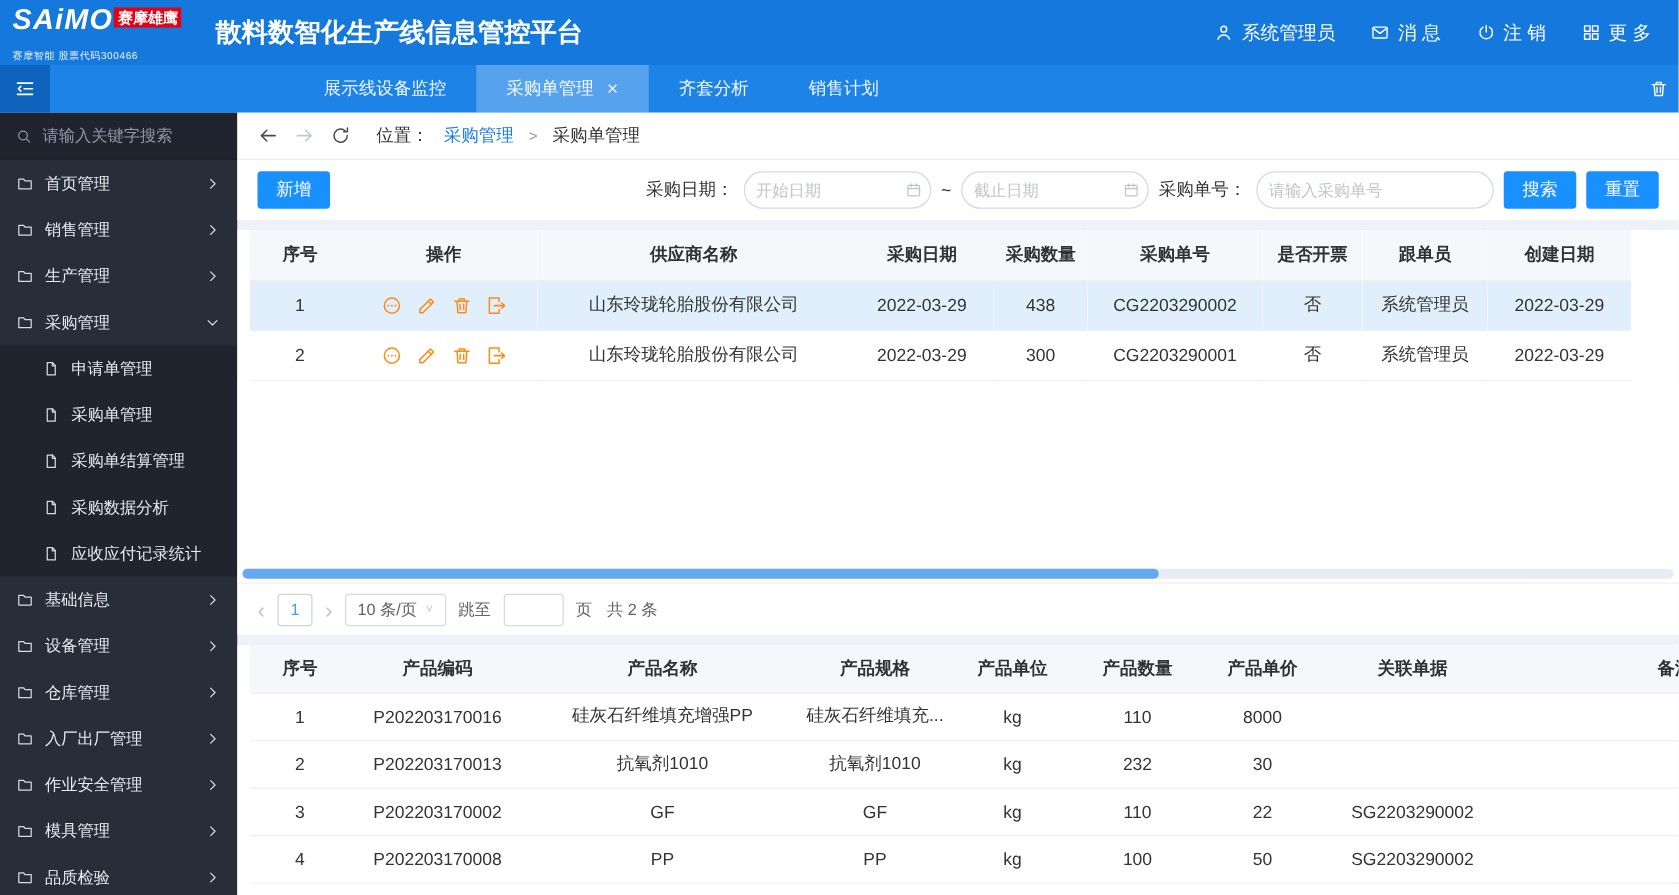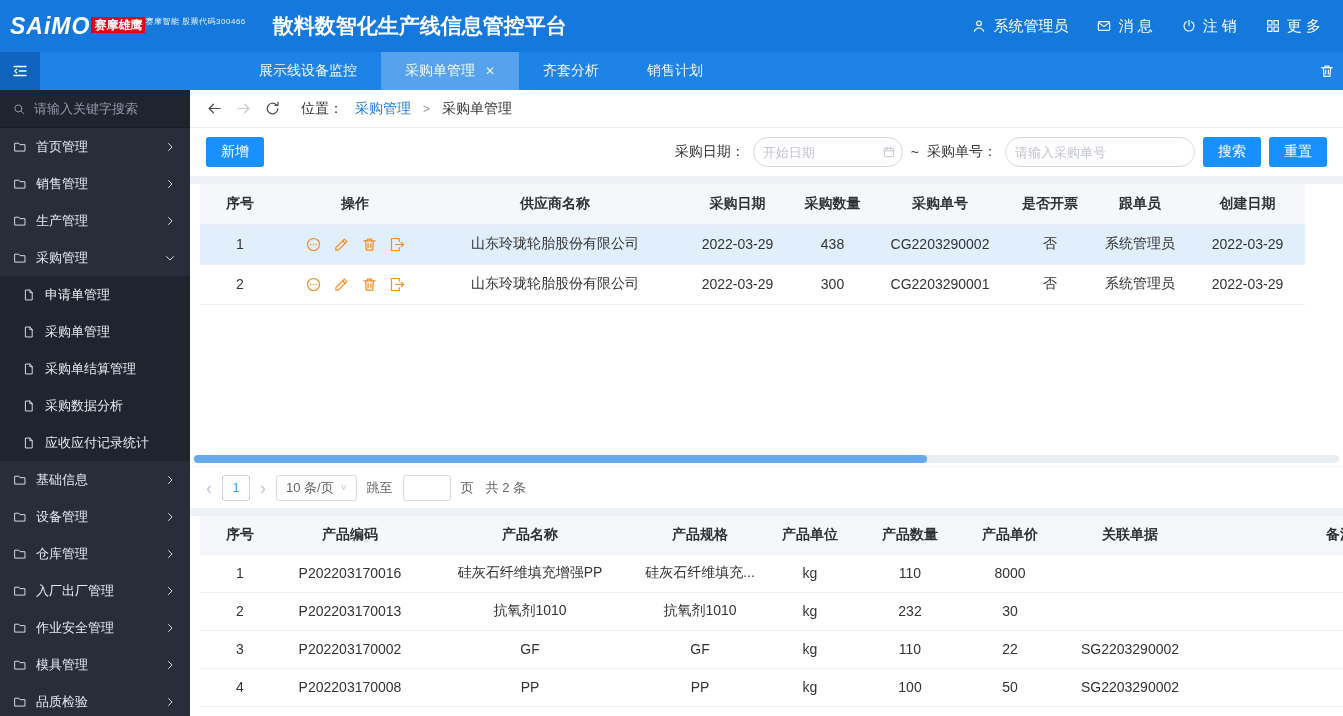--- a/index.html
+++ b/index.html
@@ -3,21 +3,21 @@
 <meta charset="utf-8">
 <style>
   * { margin:0; padding:0; box-sizing:border-box; }
   html,body { width:1343px; height:716px; overflow:hidden; }
   body { font-family:"Liberation Sans","DejaVu Sans",sans-serif; background:#fff; }
   .app { width:1343px; height:716px; display:flex; flex-direction:column; overflow:hidden; }
   .icn svg { width:1em; height:1em; display:block; }
 
   
   .topbar { height:52px; background:var(--c-topbar,#1478dc); color:#fff; display:flex; align-items:center; flex:none; padding-left:10px; }
-  .logo { display:flex; flex-direction:row; justify-content:flex-end; line-height:1; min-width:128px; }
+  .logo { display:flex; flex-direction:column; justify-content:flex-end; line-height:1; min-width:128px;gap:11px; }
   .logo-row { display:flex; align-items:flex-start; }
   .logo-main { font-size:23px; font-weight:bold; font-style:italic; letter-spacing:1px; }
   .logo-red { background:var(--c-red,#e60012); color:#fff; font-size:12px; font-weight:bold; padding:2px 3px; margin-left:1px; margin-top:2px; white-space:nowrap; }
   .logo-sub { font-size:8px; opacity:.92; margin-top:3px; letter-spacing:.5px; white-space:nowrap; }
   .app-title { font-size:21px; font-weight:bold; margin-left:27px; white-space:nowrap; }
   .topbar-right { margin-left:auto; display:flex; align-items:center; gap:28px; padding-right:22px; font-size:14px; }
   .tb-item { display:flex; align-items:center; gap:6px; cursor:pointer; white-space:nowrap; font-size:15px; }
   .tb-item .icn { font-size:16px; }
 
   
@@ -35,21 +35,21 @@
   
   .sidebar { width:190px; flex:none; background:var(--c-sidebar,#282d3a); color:#e7eaf1; display:flex; flex-direction:column; overflow:hidden; }
   .side-search { height:38px; flex:none; background:#20242f; display:flex; align-items:center; gap:8px; padding:0 12px; color:#8f97a8; font-size:14px; border-bottom:1px solid #1b1f28; }
   .side-search-input { background:transparent; border:none; outline:none; color:#cfd4de; font-size:13px; width:130px; font-family:inherit; }
   .side-search-input::placeholder { color:#8f97a8; }
   .menu { flex:1; overflow:hidden; }
   .menu-item { height:37px; display:flex; align-items:center; gap:9px; padding:0 13px; font-size:13px; cursor:pointer; white-space:nowrap; }
   .menu-item .chev { margin-left:auto; font-size:11px; color:#aeb5c4; }
   .menu-item .icn { font-size:14px; color:#d6dae3; }
   .submenu { background:#20242e; }
-  .submenu .menu-item { padding-left:22px; }
+  .submenu .menu-item { padding-left:34px; }
 
   
   .content { flex:1; min-width:0; display:flex; flex-direction:column; background:#eef1f5; }
   .band { height:8px; flex:none; }
 
   
   .breadcrumb { height:38px; flex:none; background:#fff; border-bottom:1px solid #ececec; display:flex; align-items:center; gap:12px; padding:0 16px; font-size:14px; color:#333; }
   .bc-icn { font-size:17px; color:#4a4a4a; cursor:pointer; }
   .bc-icn.disabled { color:#c4c9d0; }
   .bc-label { margin-left:8px; }
@@ -430,20 +430,30 @@
           <input class="inp date-inp" placeholder="开始日期" style="">
           <span class="icn cal-icn">
               <svg viewBox="0 0 24 24" fill="none" stroke="currentColor" stroke-width="1.7" stroke-linecap="round" stroke-linejoin="round">
                 <rect x="4" y="5.5" width="16" height="14.5" rx="1.5"></rect>
                 <path d="M4 10h16"></path>
                 <path d="M8.5 3.5v4M15.5 3.5v4"></path>
               </svg>
             </span>
         </div>
         <span class="tb-label">~</span>
+        <div class="inp-wrap">
+          <input class="inp date-inp" placeholder="截止日期" style="">
+          <span class="icn cal-icn">
+              <svg viewBox="0 0 24 24" fill="none" stroke="currentColor" stroke-width="1.7" stroke-linecap="round" stroke-linejoin="round">
+                <rect x="4" y="5.5" width="16" height="14.5" rx="1.5"></rect>
+                <path d="M4 10h16"></path>
+                <path d="M8.5 3.5v4M15.5 3.5v4"></path>
+              </svg>
+            </span>
+        </div>
         <span class="tb-label">采购单号：</span>
         <input class="inp order-inp" placeholder="请输入采购单号" style="">
         <button class="btn">搜索</button>
         <button class="btn">重置</button>
       </div>
 
       <div class="band"></div>
 
       <div class="orders-panel">
         <table id="orders-table">

